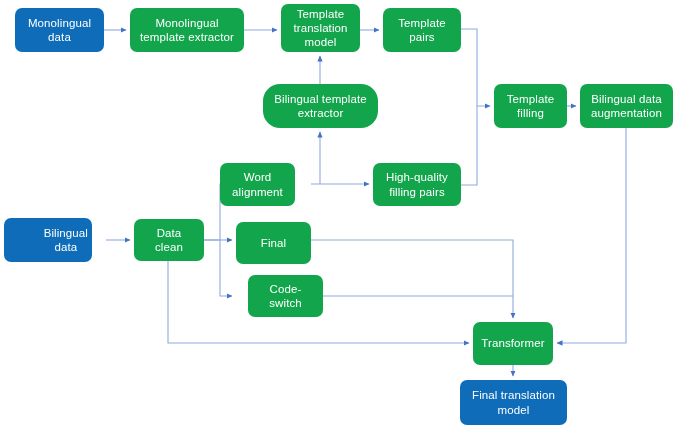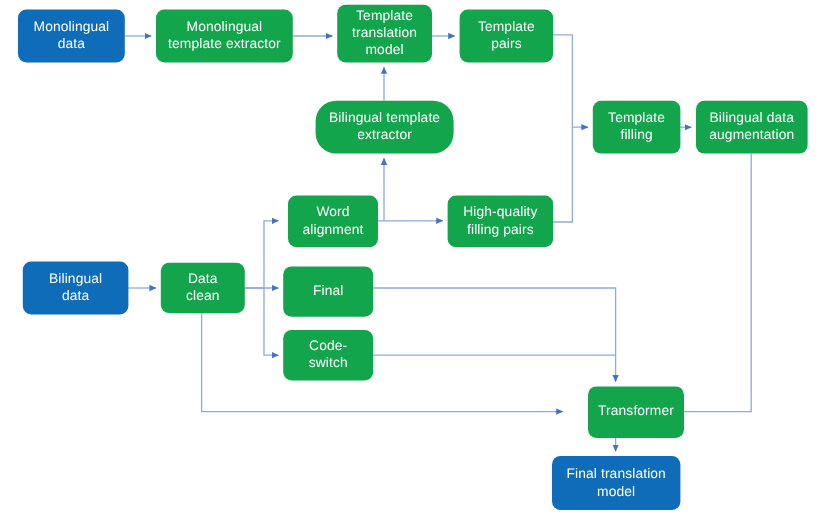--- a/index.html
+++ b/index.html
@@ -69,29 +69,29 @@
 translation
 model</span></div>
       <div class="node green" style="left: 383px; top: 8px; width: 78px; height: 44px;"><span>Template
 pairs</span></div>
       <div class="node green" style="left: 263px; top: 84px; width: 115px; height: 44px; border-radius: 17px;"><span>Bilingual template
 extractor</span></div>
       <div class="node green" style="left: 494px; top: 84px; width: 73px; height: 44px;"><span>Template
 filling</span></div>
       <div class="node green" style="left: 580px; top: 84px; width: 93px; height: 44px;"><span>Bilingual data
 augmentation</span></div>
-      <div class="node green" style="left: 240px; top: 163px; width: 75px; height: 43px;"><span>Word
+      <div class="node green" style="left: 220px; top: 163px; width: 75px; height: 43px;"><span>Word
 alignment</span></div>
       <div class="node green" style="left: 373px; top: 163px; width: 88px; height: 43px;"><span>High-quality
 filling  pairs</span></div>
-      <div class="node blue" style="left: 19px; top: 218px; width: 88px; height: 44px;"><span>Bilingual
+      <div class="node blue" style="left: 4px; top: 218px; width: 88px; height: 44px; justify-content: flex-end;"><span>Bilingual
 data</span></div>
       <div class="node green" style="left: 134px; top: 219px; width: 70px; height: 42px;"><span>Data
 clean</span></div>
       <div class="node green" style="left: 236px; top: 222px; width: 75px; height: 42px;"><span>Final</span></div>
-      <div class="node green" style="left: 236px; top: 275px; width: 75px; height: 42px;"><span>Code-
+      <div class="node green" style="left: 248px; top: 275px; width: 75px; height: 42px;"><span>Code-
 switch</span></div>
-      <div class="node green" style="left: 490px; top: 322px; width: 80px; height: 43px; text-align: right;"><span>Transformer</span></div>
+      <div class="node green" style="left: 473px; top: 322px; width: 80px; height: 43px; text-align: right;"><span>Transformer</span></div>
       <div class="node blue" style="left: 460px; top: 380px; width: 107px; height: 45px;"><span>Final translation
 model</span></div>
     </div>
 
 </div>
 
 </body></html>

